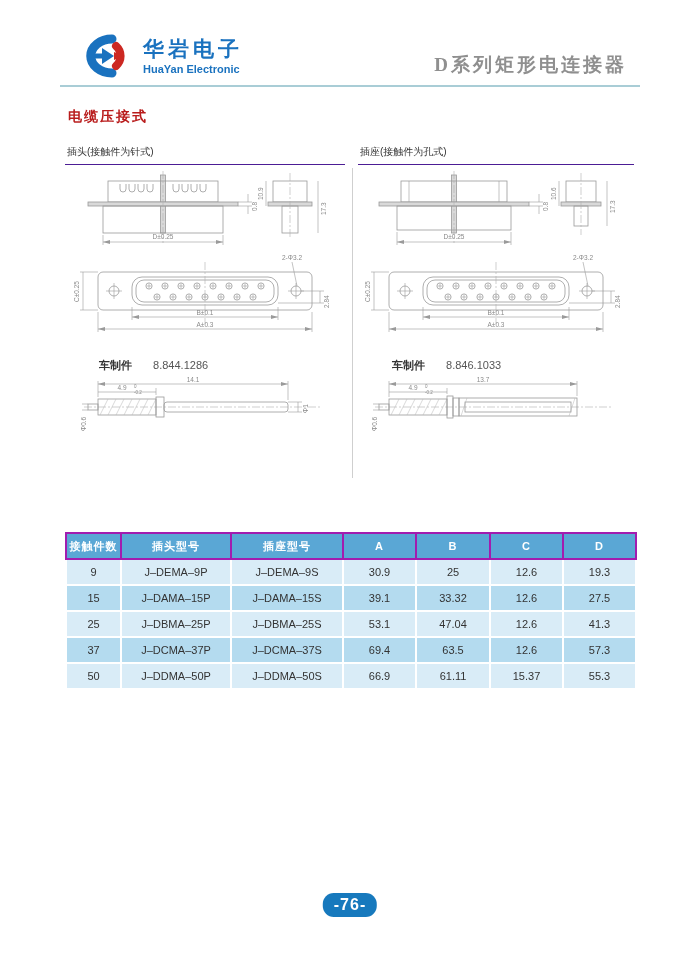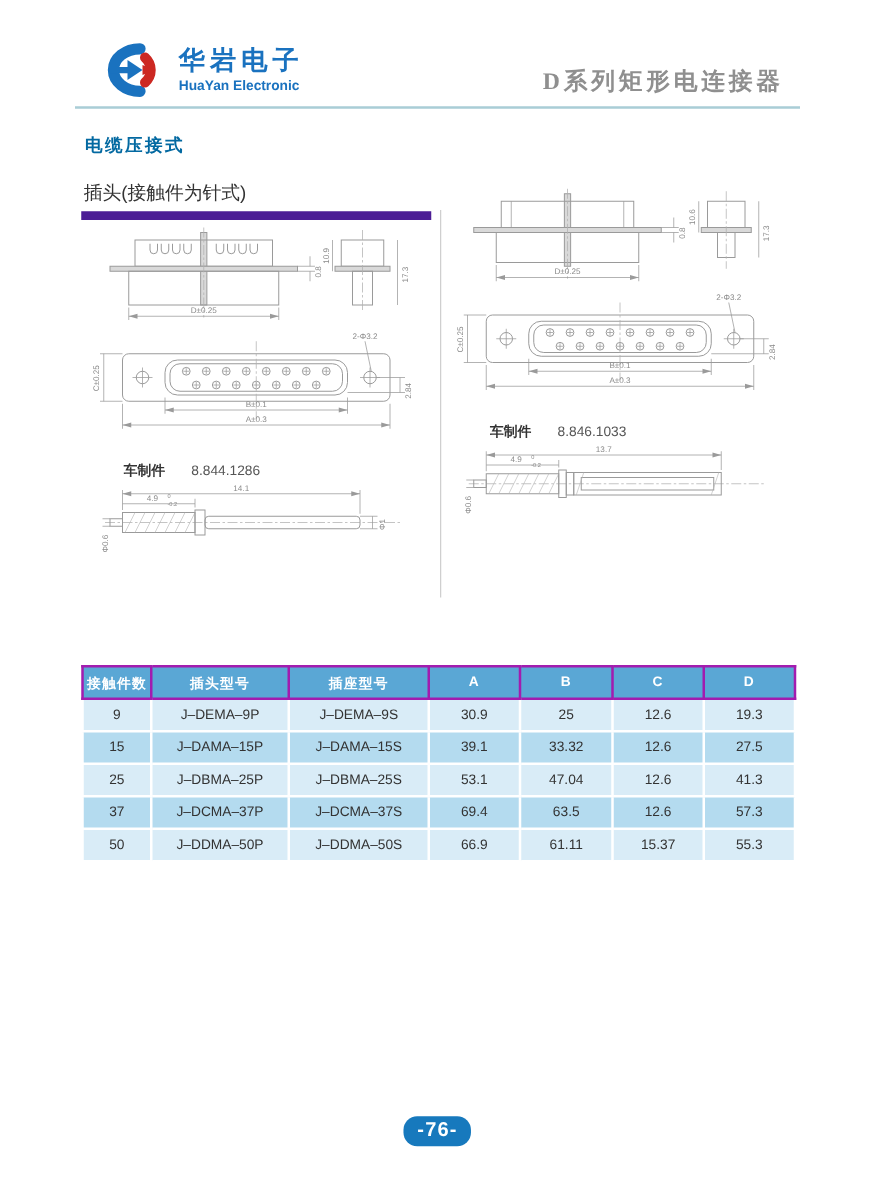--- a/index.html
+++ b/index.html
@@ -13,27 +13,27 @@
   .logo-texts { display:flex; flex-direction:column; }
   .logo-cn { font-size:21px; font-weight:bold; color:#1a72bf; letter-spacing:4px; line-height:1.1; }
   .logo-en { font-size:11px; font-weight:bold; color:#1a72bf; margin-top:2px; }
   .doc-title {
     position:absolute; right:73px; top:52px;
     font-family:"Liberation Serif", serif; font-size:19px; font-weight:bold;
     color:#8f8f8f; letter-spacing:3px;
   }
   .header-rule { position:absolute; left:60px; top:85px; width:580px; height:2px; background:#a9cdd6; }
 
-  .section-title { position:absolute; left:68px; top:108px; font-size:14px; font-weight:bold; color:#0369a1; letter-spacing:2px; }
+  .section-title { position:absolute; left:68px; top:108px; font-size:14px; font-weight:bold; color:#b91c1c; letter-spacing:2px; }
 
   
   .panel { position:absolute; top:145px; width:280px; }
   .panel-left  { left:65px; }
   .panel-right { left:358px; width:276px; }
-  .panel-label { font-size:15px; color:#333; padding:0 0 5px 2px; border-bottom:7px solid #4c1d95; }
+  .panel-label { font-size:10px; color:#333; padding:0 0 5px 2px; border-bottom:1px solid #4c1d95; }
   .divider { position:absolute; left:352px; top:168px; width:1px; height:310px; background:#cfcfcf; }
 
   svg.drawing { display:block; margin:0 auto; }
   .d1 { margin-top:16px; }
   .d2 { margin-top:8px; }
   .machined { margin:20px 0 0 34px; font-size:11px; color:#333; }
   .machined .mlabel { font-weight:bold; }
   .machined .mno { margin-left:18px; color:#555; }
   .d3 { margin-top:8px; }
 
@@ -222,20 +222,21 @@
         <line class="dim" x1="208" y1="39" x2="222" y2="39"></line>
       <line class="dim" x1="218" y1="29" x2="218" y2="39"></line>
       <text class="dt" transform="translate(228,40) rotate(-90)">Φ1</text>
       <line class="dim" x1="8" y1="31" x2="2" y2="31"></line>
         <line class="dim" x1="8" y1="37" x2="2" y2="37"></line>
       <text class="dt" transform="translate(6,58) rotate(-90)">Φ0.6</text>
     </svg>
   </div>
 
   <div class="panel panel-right">
+    <div class="panel-label">插座(接触件为孔式)</div>
 
     <svg class="drawing d1" width="250" height="85" viewBox="0 0 250 85">
       <rect class="fillg" x="80.5" y="10" width="5" height="58"></rect>
       <rect class="ln" x="30" y="16" width="106" height="21"></rect>
       <line class="dim" x1="38" y1="16" x2="38" y2="37"></line>
         <line class="dim" x1="128" y1="16" x2="128" y2="37"></line>
       <rect class="fillg" x="8" y="37" width="150" height="4"></rect>
       <rect class="ln" x="26" y="41" width="114" height="24"></rect>
       <line class="cl" x1="83" y1="6" x2="83" y2="78"></line>
       <line class="dim" x1="26" y1="67" x2="26" y2="80"></line>

